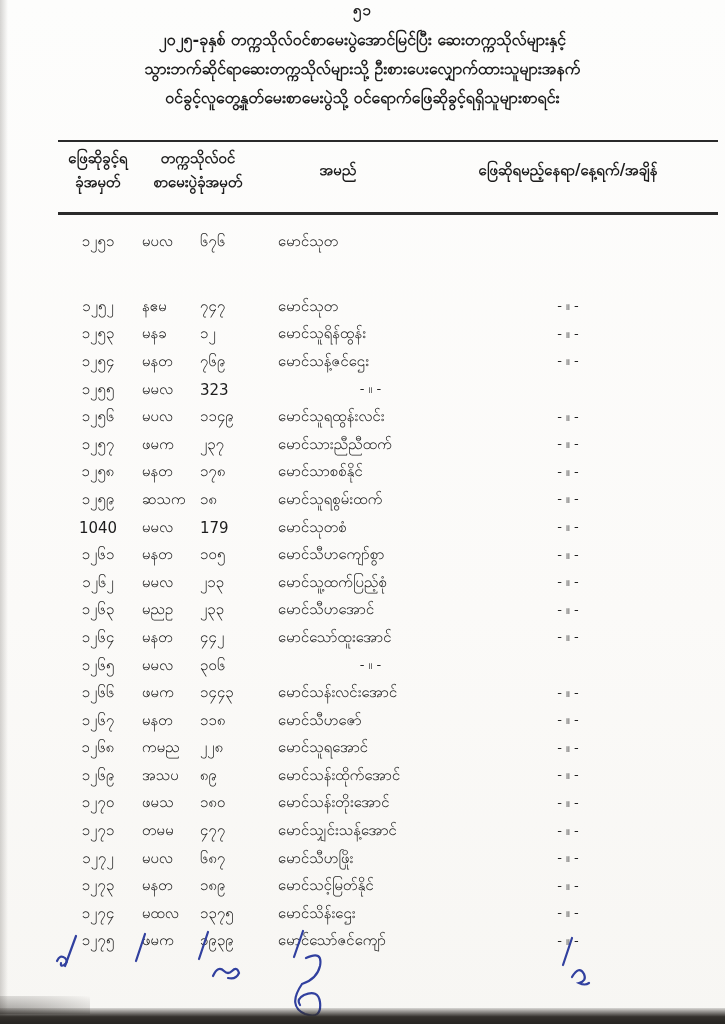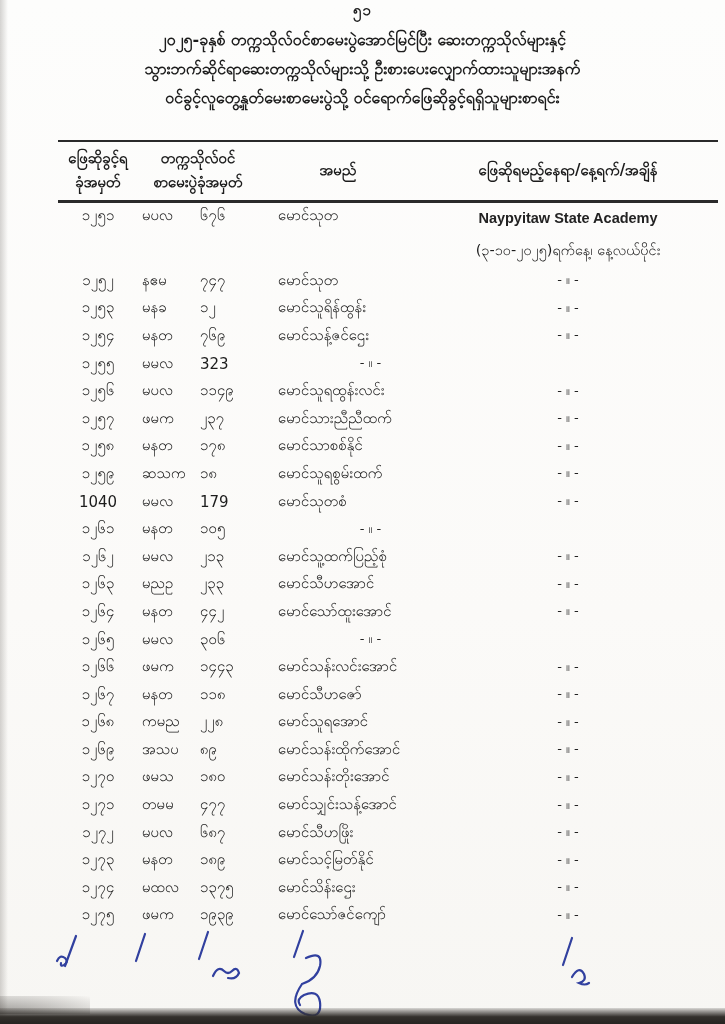--- a/index.html
+++ b/index.html
@@ -43,32 +43,32 @@
     left:58px;top:140px;
     width:660px;
   }
   .tbl-head{
     display:grid;
     grid-template-columns:80px 120px 160px 1fr;
     border-top:2px solid #2a2a2a;
     border-bottom:3px solid #2a2a2a;
     font-weight:bold;
     font-size:15px;
-    padding:4px 0 6px 0;
+    padding:4px 0 18px 0;
     align-items:center;
   }
   .hc{text-align:center;line-height:24px;}
   .tbl-body{font-size:15px;}
   .row{
     display:grid;
     grid-template-columns:80px 62px 78px 185px 210px;
     align-items:center;
     min-height:27.6px;
   }
-  .row.first{min-height:62px;align-items:start;padding-top:2px;}
+  .row.first{min-height:62px;align-items:start;padding-top:16px;}
   .c-roll{text-align:center;}
   .c-code{text-align:left;padding-left:4px;font-family:Liberation Serif, serif;}
   .c-num{text-align:left;}
   .c-name{text-align:left;}
   .c-venue{text-align:center;}
   .venue-en{
     font-family:"Liberation Sans",sans-serif;
     font-size:14.5px;font-weight:bold;color:#222;
     line-height:22px;margin-top:2px;
   }
@@ -105,24 +105,20 @@
       </div>
       <div class="hc">အမည်</div>
       <div class="hc">ဖြေဆိုရမည့်နေရာ/နေ့ရက်/အချိန်</div>
     </div>
     <div class="tbl-body">
         <div class="row first">
           <div class="c-roll">၁၂၅၁</div>
           <div class="c-code">မပလ</div>
           <div class="c-num">၆၇၆</div>
           <div class="c-name">မောင်သုတ</div>
-          <div class="c-venue">
-            <div class="venue-en">Naypyitaw State Academy</div>
-            <div class="venue-date">(၃-၁၀-၂၀၂၅)ရက်နေ့၊ နေ့လယ်ပိုင်း</div>
-          </div>
         </div>
         <div class="row">
           <div class="c-roll">၁၂၅၂</div>
           <div class="c-code">နဧမ</div>
           <div class="c-num">၇၄၇</div>
           <div class="c-name">မောင်သုတ</div>
           <div class="c-venue">
             <div class="ditto">- ။ -</div>
           </div>
         </div>
@@ -194,20 +190,21 @@
           <div class="c-num">179</div>
           <div class="c-name">မောင်သုတစံ</div>
           <div class="c-venue">
             <div class="ditto">- ။ -</div>
           </div>
         </div>
         <div class="row">
           <div class="c-roll">၁၂၆၁</div>
           <div class="c-code">မနတ</div>
           <div class="c-num">၁၀၅</div>
+          <div class="c-name">မောင်သီဟကျော်စွာ</div>
           <div class="c-venue">
             <div class="ditto">- ။ -</div>
           </div>
         </div>
         <div class="row">
           <div class="c-roll">၁၂၆၂</div>
           <div class="c-code">မမလ</div>
           <div class="c-num">၂၁၃</div>
           <div class="c-name">မောင်သူ့ထက်ပြည့်စုံ</div>
           <div class="c-venue">

